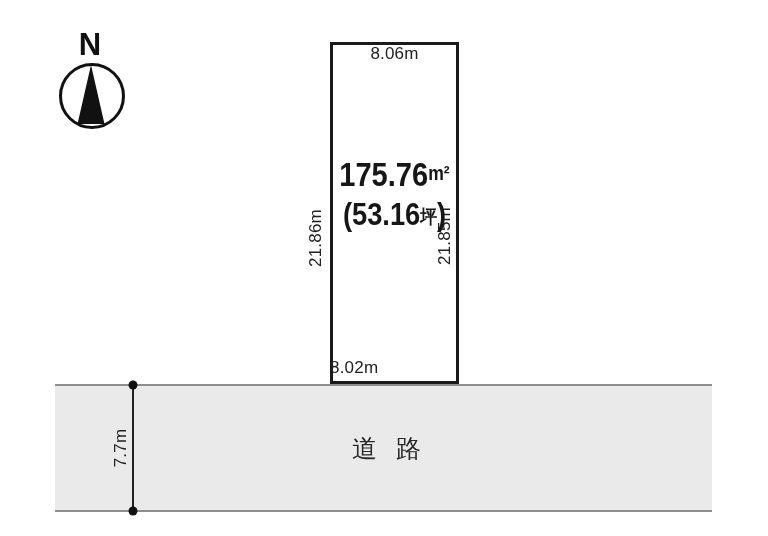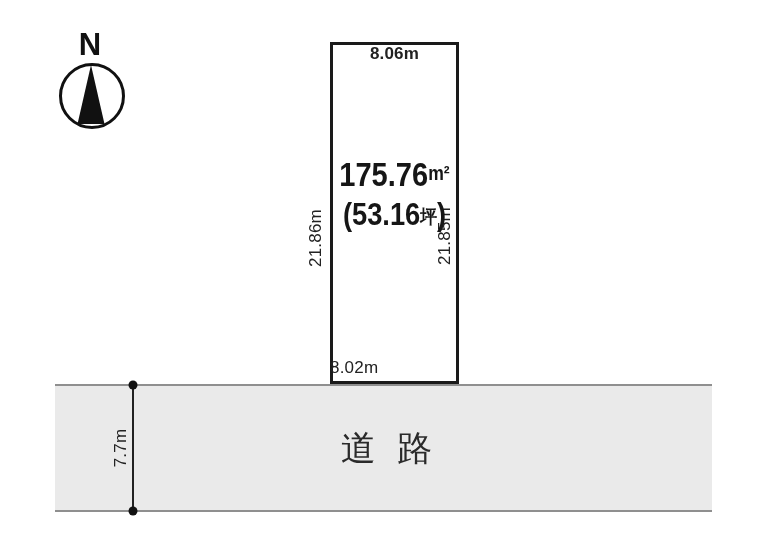--- a/index.html
+++ b/index.html
@@ -16,21 +16,21 @@
   
   .plot-rect{
     position:absolute;left:330px;top:42px;width:129px;height:342px;
     border:3px solid #1a1a1a;box-sizing:border-box;background:#ffffff;
   }
   
   .dim{
     position:absolute;font-size:17px;font-weight:400;color:#222;
     white-space:nowrap;letter-spacing:0.2px;
   }
-  .dim-top{left:330px;top:44px;width:129px;text-align:center;font-weight:bold;}
+  .dim-top{left:330px;top:44px;width:129px;text-align:center;}
   .dim-bottom{left:330px;top:358px;width:129px;}
   .dim-rot{transform:translate(-50%,-50%) rotate(-90deg);}
   .dim-left{left:316px;top:238px;}
   .dim-right{left:445px;top:236px;}
   .dim-road{left:121px;top:448px;}
   
   .area-label{
     position:absolute;left:322px;top:156px;width:145px;text-align:center;
     font-weight:700;color:#161616;transform:scaleX(0.88);transform-origin:center;
     line-height:34px;white-space:nowrap;
@@ -39,21 +39,21 @@
   .area-unit{font-size:20px;vertical-align:6px;}
   .area-paren{font-size:31px;}
   .area-tsubo-unit{font-size:19px;vertical-align:2px;}
   
   .road-band{
     position:absolute;left:55px;top:384px;width:657px;height:128px;box-sizing:border-box;
     background:#eaeaea;border-top:2px solid #8f8f8f;border-bottom:2px solid #8f8f8f;
     display:flex;align-items:center;justify-content:center;
   }
   .road-label{
-    font-size:35px;font-weight:500;color:#2a2a2a;letter-spacing:6px;
+    font-size:25px;font-weight:500;color:#2a2a2a;letter-spacing:6px;
     margin-left:12px;
   }
   .road-dim-line{
     position:absolute;left:132px;top:384px;width:2px;height:128px;background:#222;
   }
   .road-dim-dot{
     position:absolute;width:9px;height:9px;border-radius:50%;background:#111;
     transform:translate(-50%,-50%);
   }
   .dot-top{left:133px;top:385px;}

